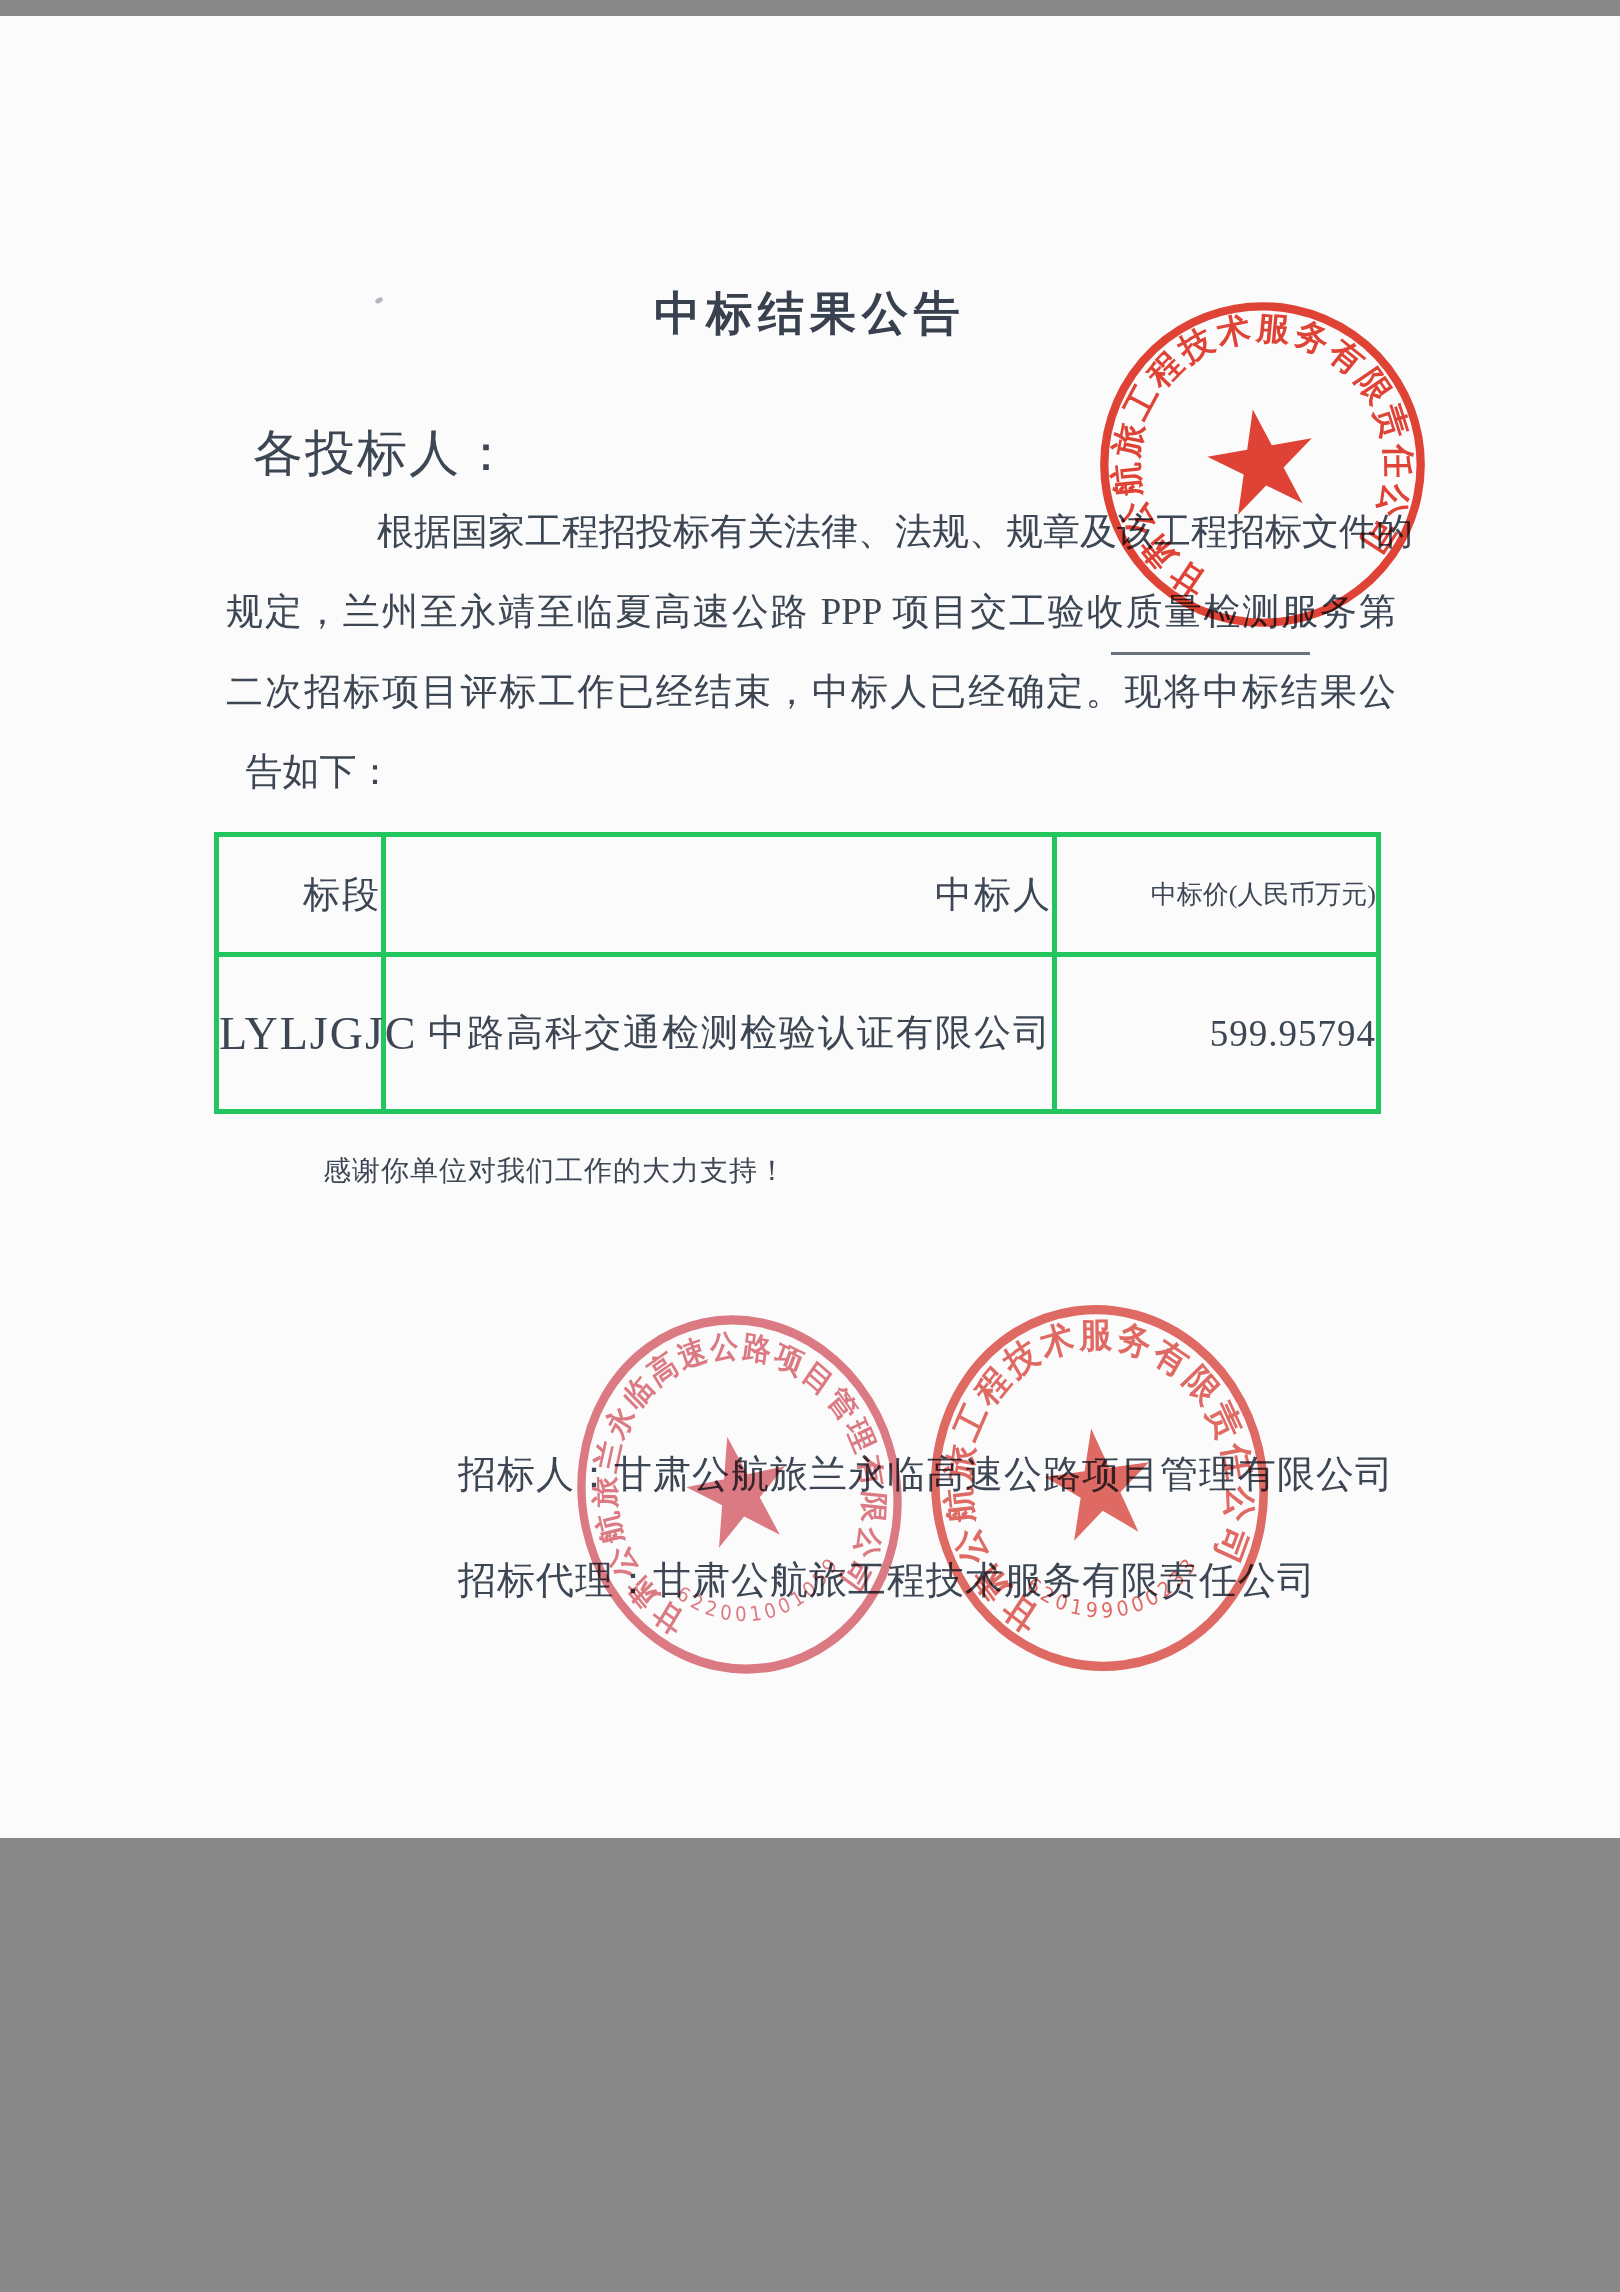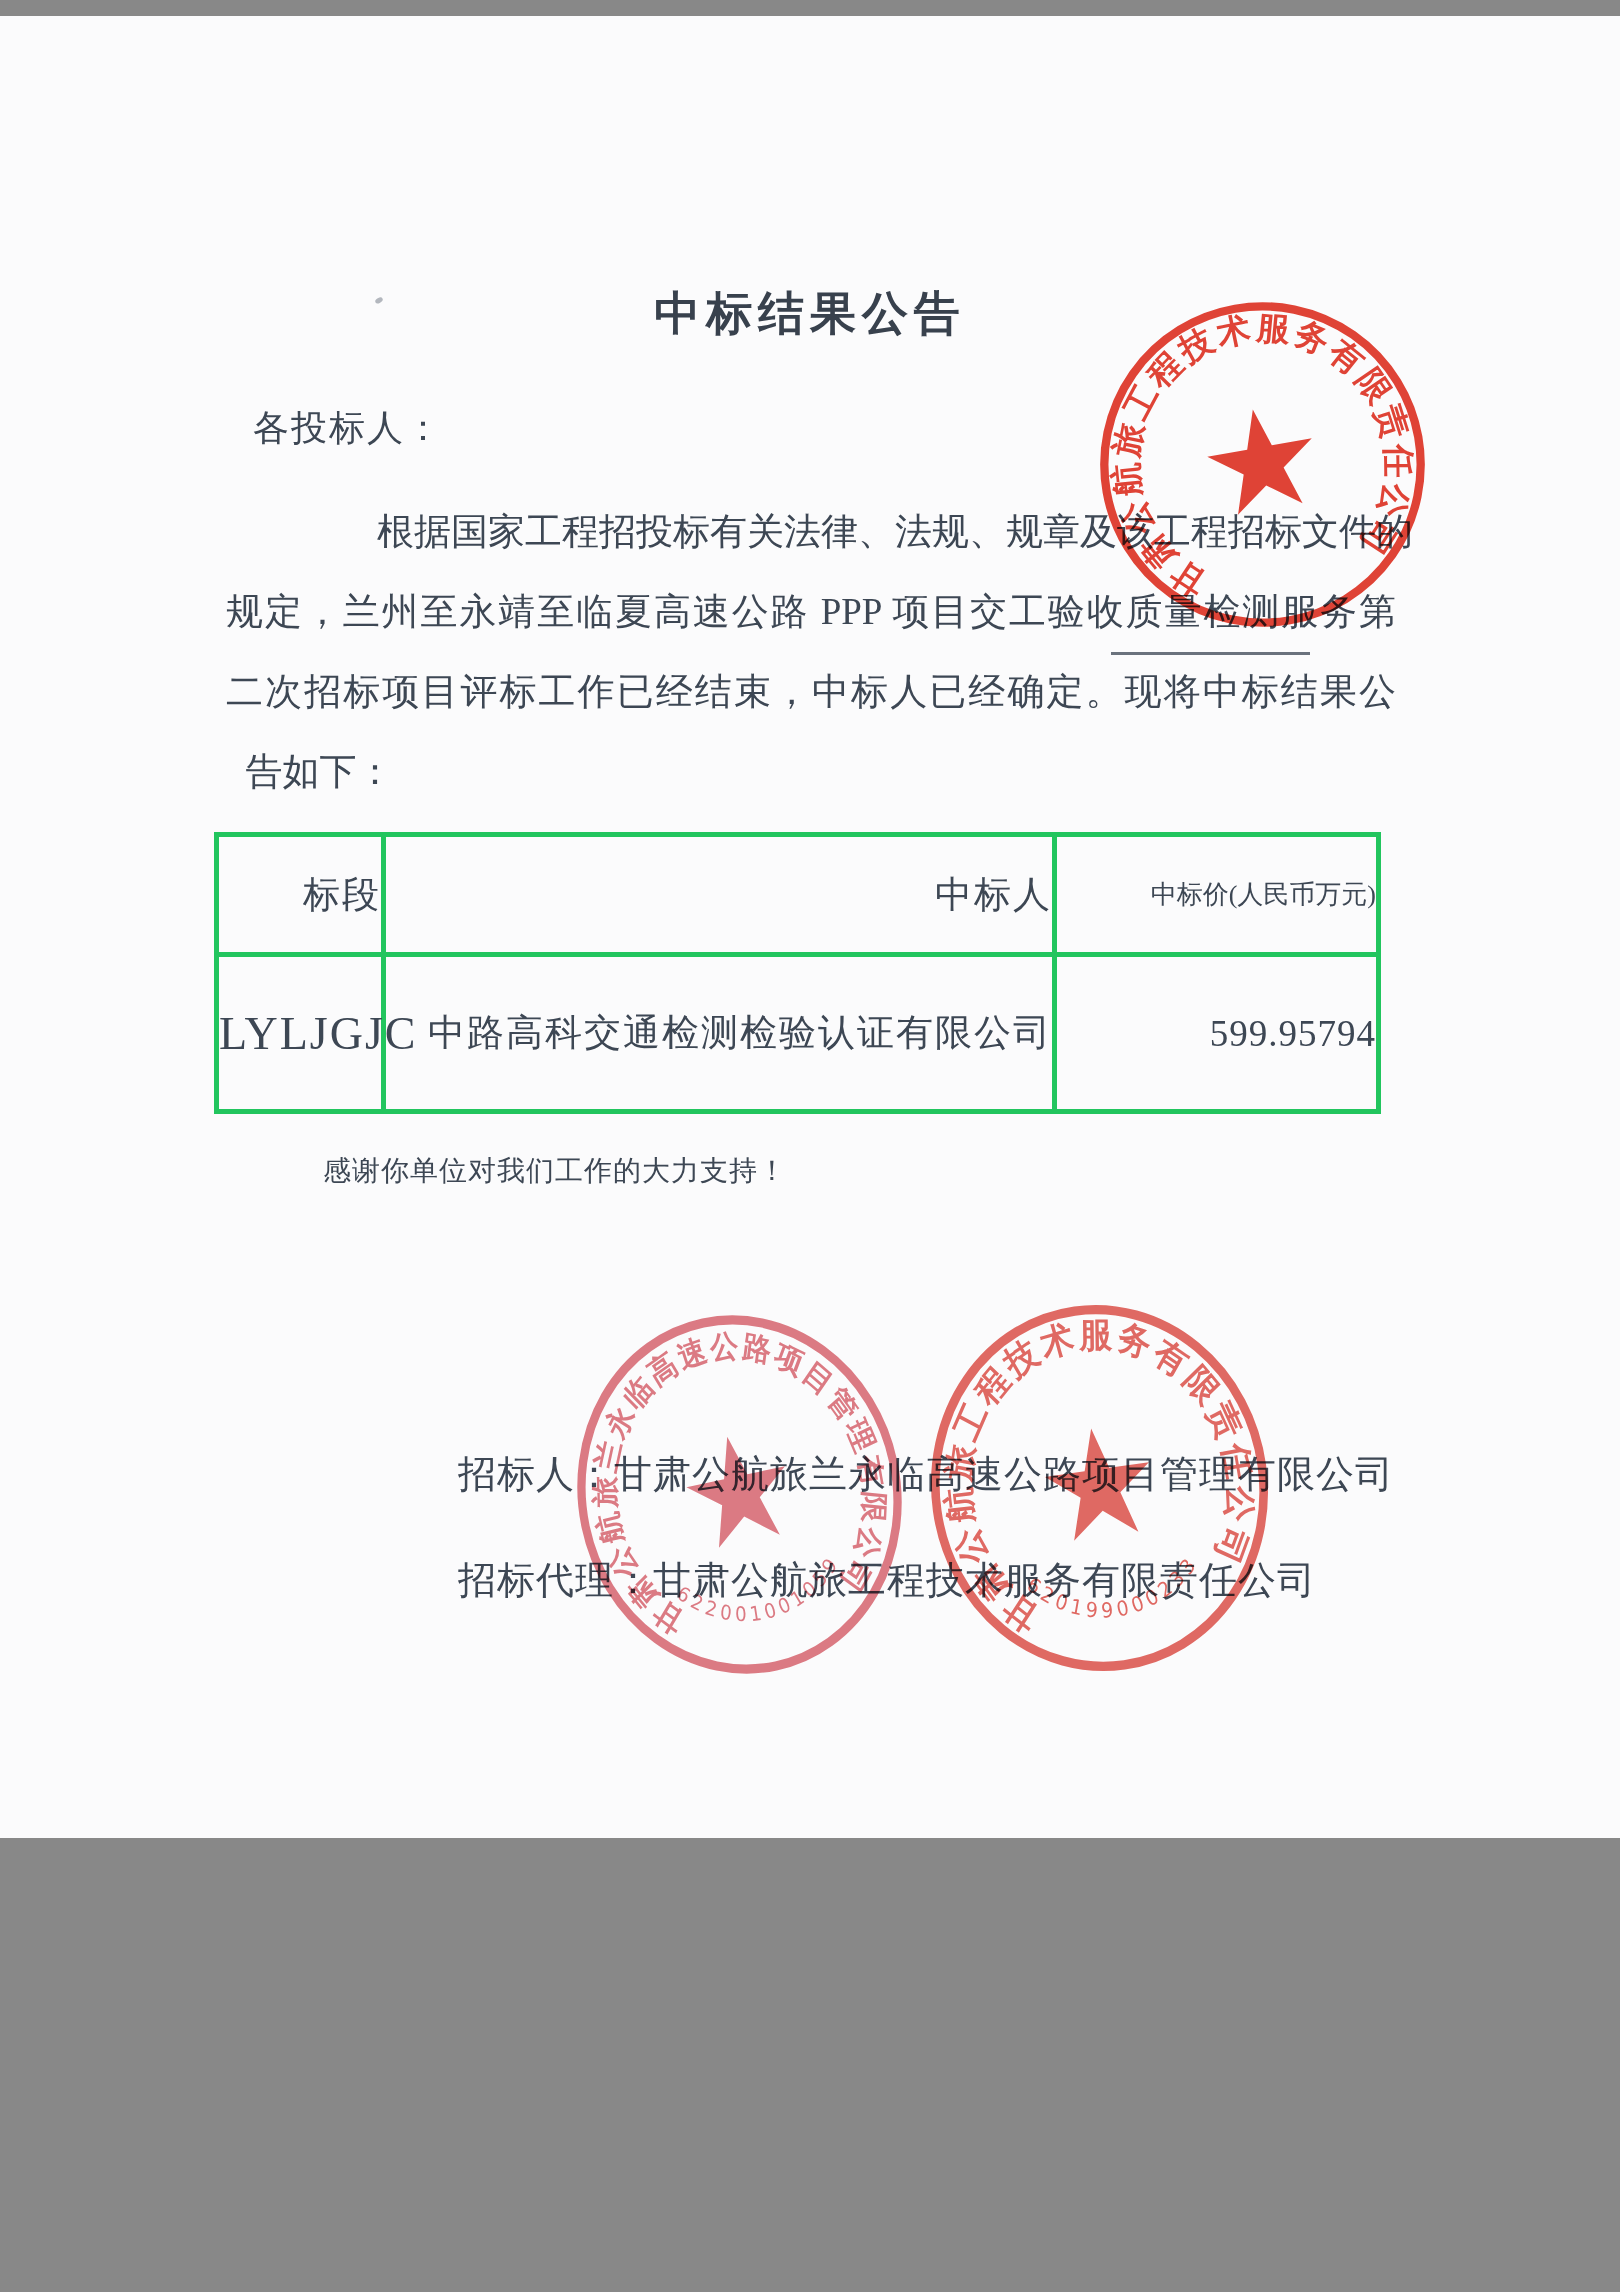--- a/index.html
+++ b/index.html
@@ -13,22 +13,22 @@
     color:#3d4754;
   }
   .title{
     position:absolute;left:0;right:0;top:267px;
     margin:0;text-align:center;
     font-family:"Liberation Sans","DejaVu Sans",sans-serif;
     font-size:46px;font-weight:700;letter-spacing:5.9px;
     color:#38414d;
   }
   .salutation{
-    position:absolute;left:253px;top:388px;
-    font-size:36px;letter-spacing:2px;
+    position:absolute;left:253px;top:404px;
+    font-size:50px;letter-spacing:2px;
   }
   .para{
     position:absolute;left:226px;top:486px;width:1170px;
     font-size:37px;
   }
   .para .line{
     height:80px;line-height:59px;
     text-align:justify;text-align-last:justify;
     white-space:nowrap;
   }

